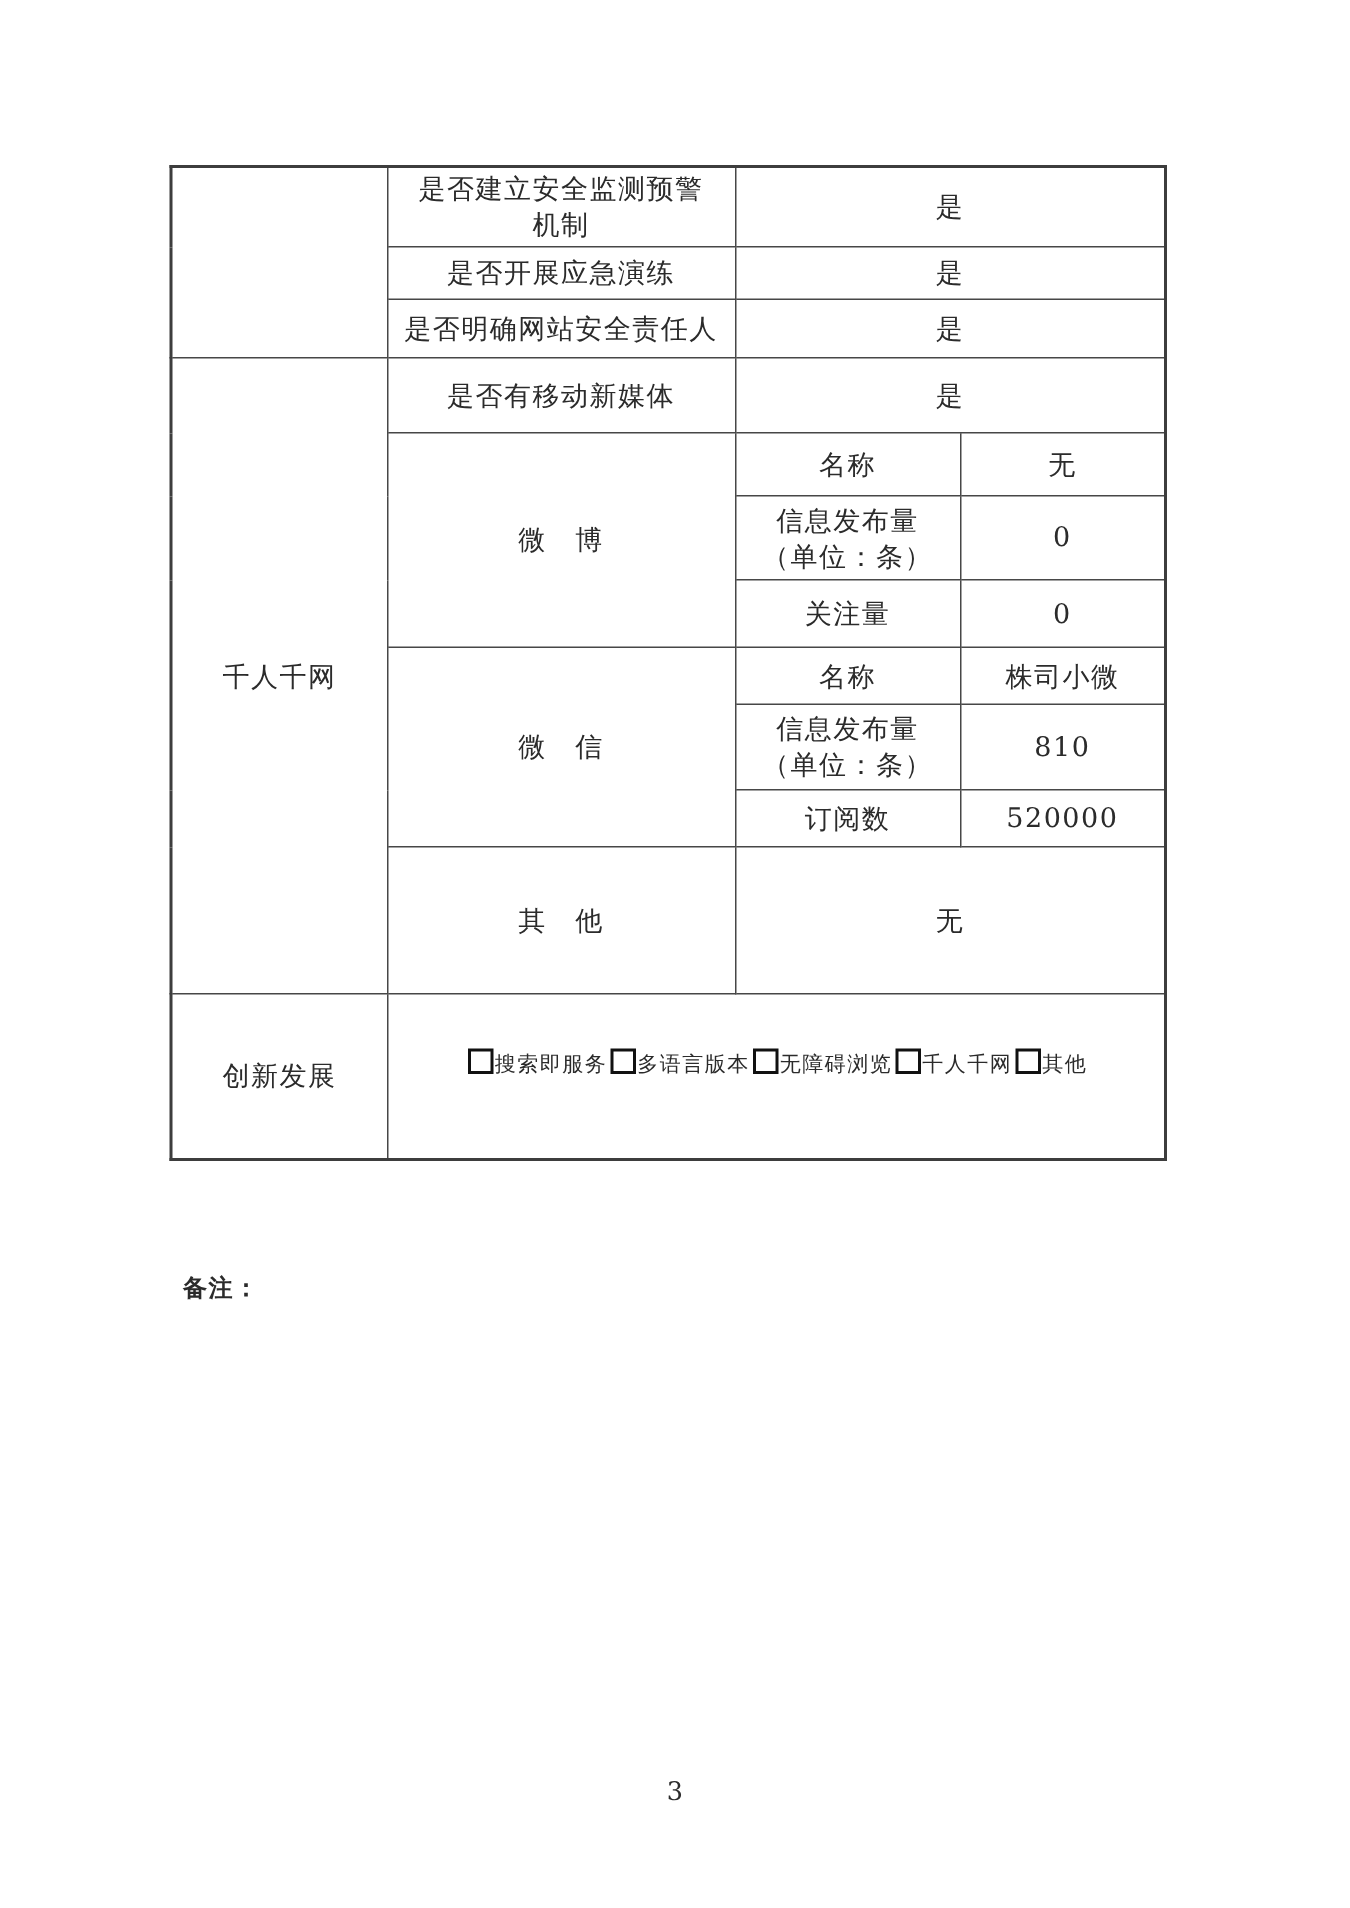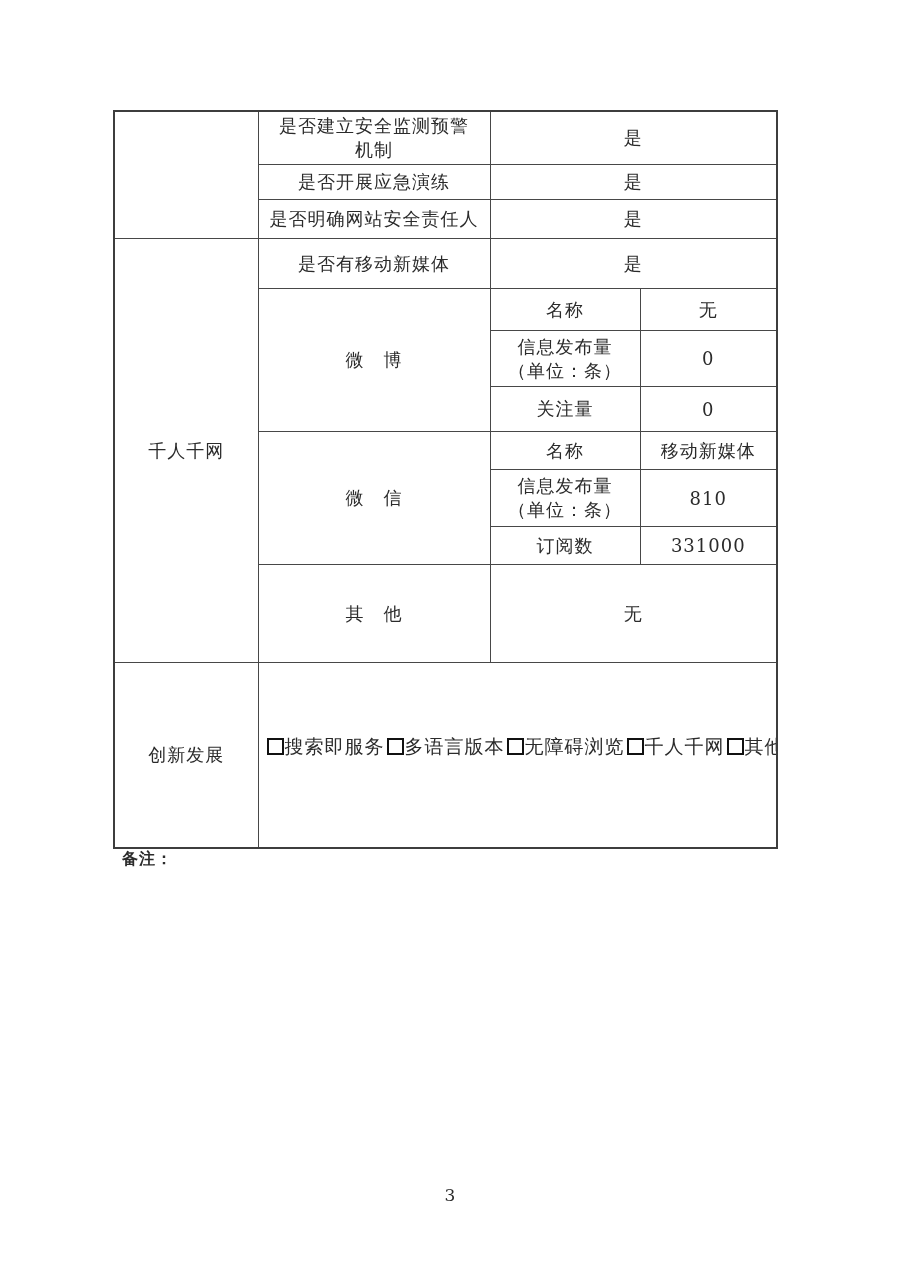--- a/index.html
+++ b/index.html
@@ -34,26 +34,26 @@
   tr.r2  { height: 35px; }
   tr.r3  { height: 39px; padding-left: 36px; }
   tr.r4  { height: 50px; }
   tr.r5  { height: 42px; }
   tr.r6  { height: 56px; }
   tr.r7  { height: 45px; }
   tr.r8  { height: 38px; }
   tr.r9  { height: 57px; }
   tr.r10 { height: 38px; }
   tr.r11 { height: 98px; padding-left: 28px; }
-  tr.r12 { height: 185px; }
+  tr.r12 { height: 110px; }
 
   td.innov-cell { padding: 0 8px; }
   .innov-line {
     margin-bottom: 16px;
-    font-size: 19px;
+    font-size: 14px;
     letter-spacing: 1px;
     white-space: nowrap;
   }
   .opt { display: inline-block; }
   .cb {
     display: inline-block;
     width: 13px; height: 13px;
     border: 2px solid #111111;
     vertical-align: -2px;
     margin: 0 1px 0 2px;
@@ -119,30 +119,30 @@
       <td>0</td>
     </tr>
     <tr class="r7">
       <td>关注量</td>
       <td>0</td>
     </tr>
 
     <tr class="r8">
       <td rowspan="3">微　信</td>
       <td>名称</td>
-      <td>移动新媒体</td>
+      <td>株司小微</td>
     </tr>
     <tr class="r9">
       <td>信息发布量
 （单位：条）</td>
       <td>810</td>
     </tr>
     <tr class="r10">
       <td>订阅数</td>
-      <td>331000</td>
+      <td>520000</td>
     </tr>
 
     <tr class="r11">
       <td>其　他</td>
       <td colspan="2">无</td>
     </tr>
 
     <tr class="r12">
       <td>创新发展</td>
       <td colspan="3" class="innov-cell">

